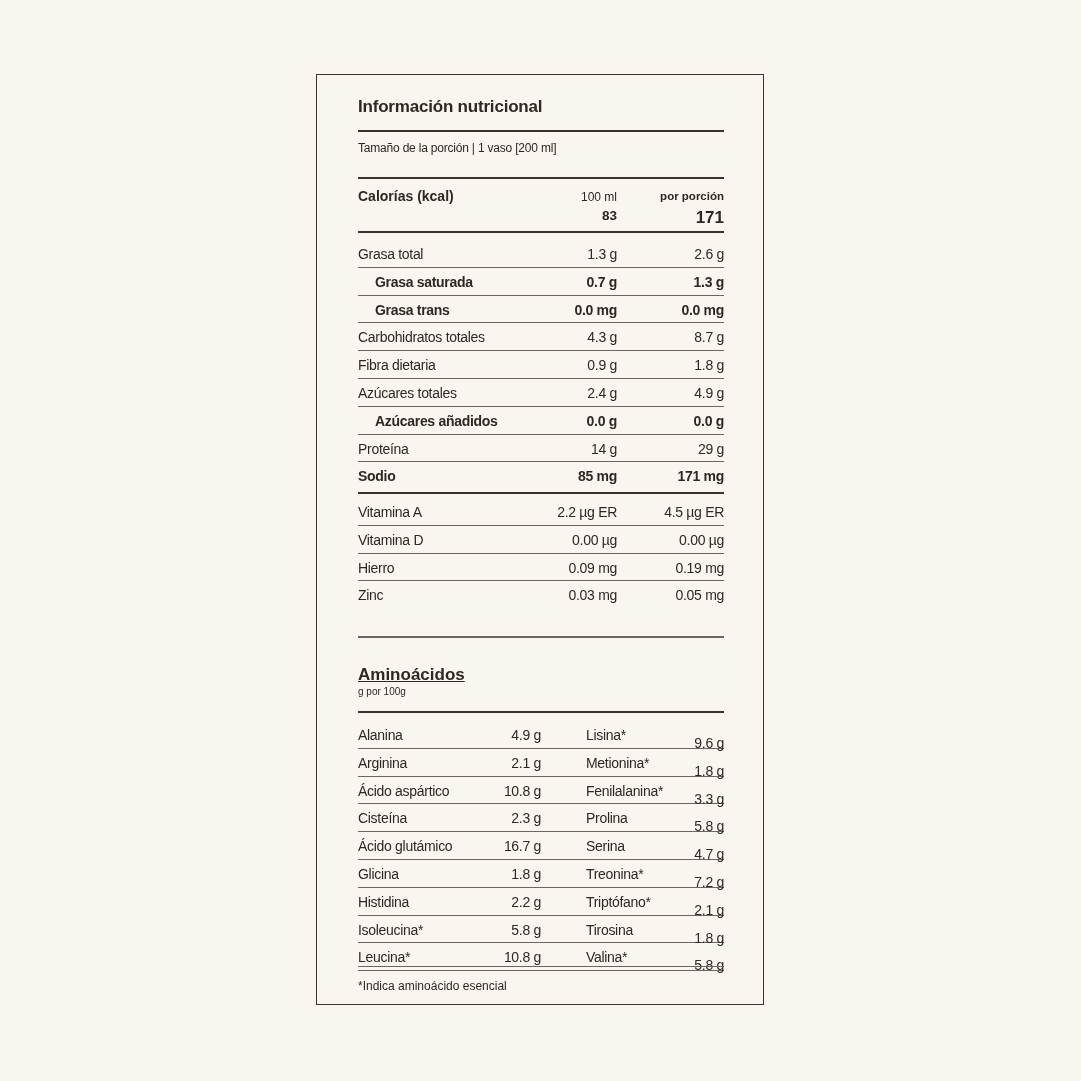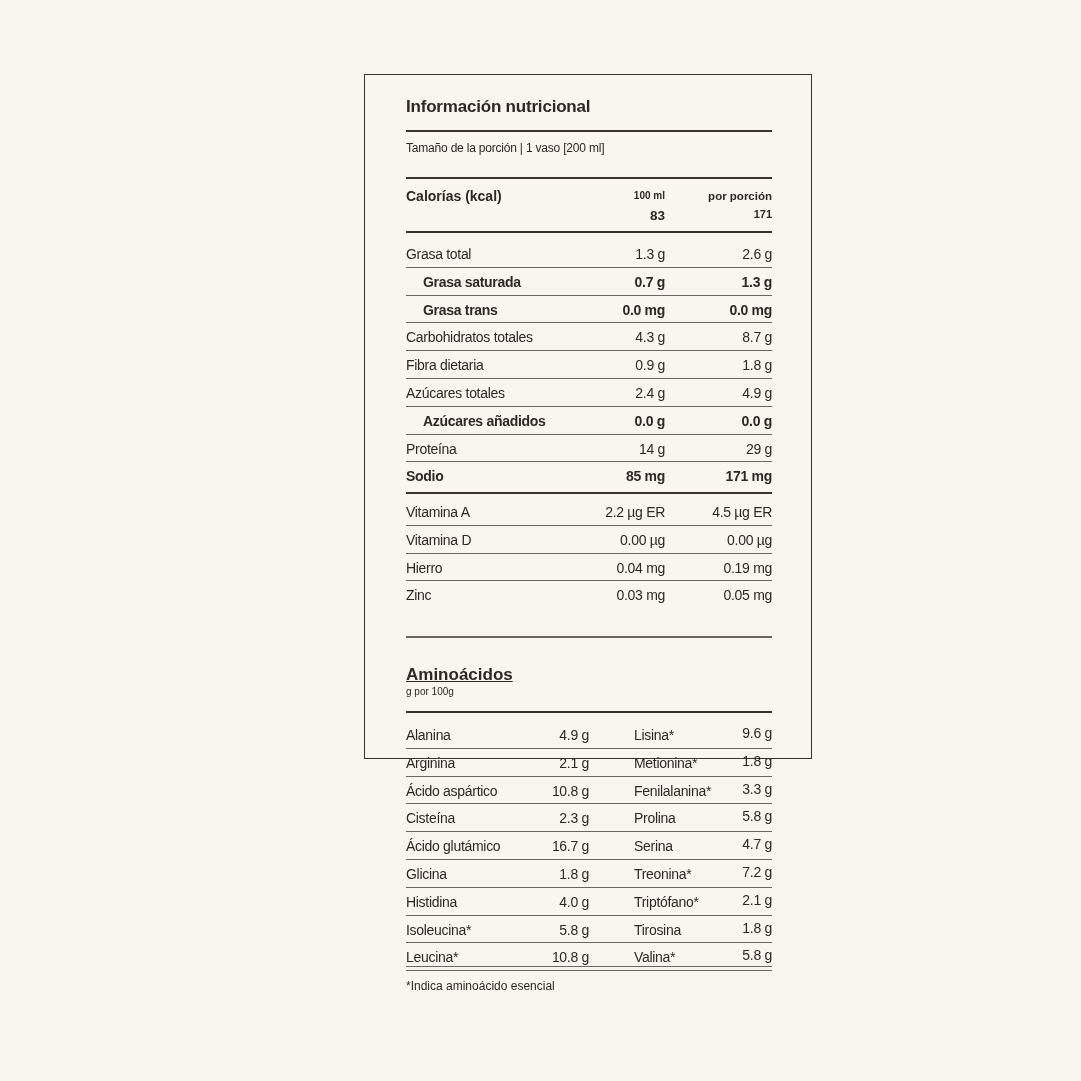--- a/index.html
+++ b/index.html
@@ -2,51 +2,51 @@
 <html><head>
 <meta charset="utf-8">
 <style>
   html, body { margin:0; padding:0; }
   body {
     width:1081px; height:1081px; background:#f9f6f0;
     font-family:"Liberation Sans", sans-serif; color:#2e2723;
     position:relative;
   }
   .panel {
-    position:absolute; left:316px; top:74px; width:448px; height:685px;
-    border:1.5px solid #3a322d; box-sizing:border-box;margin-left:48px;
+    position:absolute; left:316px; top:74px; width:448px; height:931px;
+    border:1.5px solid #3a322d; box-sizing:border-box;
   }
   .inner { position:absolute; left:41px; top:0; width:366px; }
   .title { position:absolute; top:22px; left:0; font-size:17px; font-weight:bold; letter-spacing:-0.2px; }
   .rule-thick { position:absolute; left:0; width:366px; height:2px; background:#3a322d; }
   .serving { position:absolute; top:66px; left:0; font-size:12px; letter-spacing:-0.2px; }
   .cal-label { position:absolute; top:113px; left:0; font-size:14px; font-weight:bold; }
-  .cal-h1 { position:absolute; top:115px; right:107px; font-size:10px; font-weight:bold; text-align:left; }
+  .cal-h1 { position:absolute; top:115px; right:107px; font-size:12px; font-weight:normal; text-align:left; }
   .cal-h2 { position:absolute; top:115px; right:0; font-size:11.5px; font-weight:bold; text-align:right; }
   .cal-v1 { position:absolute; top:133px; right:107px; font-size:13.5px; font-weight:bold; }
-  .cal-v2 { position:absolute; top:133px; right:0; font-size:11px; font-weight:bold; }
+  .cal-v2 { position:absolute; top:133px; right:0; font-size:17px; font-weight:bold; }
   .rows { position:absolute; left:0; width:366px; }
   .row {
     position:relative; height:27.8px; border-bottom:1.2px solid #6e6560; box-sizing:border-box;
     font-size:14px; letter-spacing:-0.3px;
   }
   .row:last-child { border-bottom:none; }
   .row .lbl { position:absolute; left:0; top:6px; }
   .row.indent .lbl { left:17px; }
   .row.bold { font-weight:bold; }
   .row .v1 { position:absolute; right:107px; top:6px; text-align:right; }
   .row .v2 { position:absolute; right:0; top:6px; text-align:left; }
   .sub-title { position:absolute; top:590px; left:0; font-size:17px; font-weight:bold;text-decoration:underline; }
   .sub-note { position:absolute; top:611px; left:0; font-size:10px; }
   .amino { position:absolute; left:0; width:366px; top:646px; }
   .arow { position:relative; height:27.8px; border-bottom:1.2px solid #6e6560; box-sizing:border-box; font-size:14px; letter-spacing:-0.3px; }
   .arow .n1 { position:absolute; left:0; top:6px; }
   .arow .a1 { position:absolute; right:183px; top:6px; }
   .arow .n2 { position:absolute; left:228px; top:6px; }
-  .arow .a2 { position:absolute; right:0; top:4px; }
+  .arow .a2 { position:absolute; right:0; top:14px; }
   .footnote { position:absolute; top:904px; left:0; font-size:12px; }
 </style>
 </head>
 <body>
 
 <div class="panel">
   <div class="inner">
     <div class="title">Información nutricional</div>
     <div class="rule-thick" style="top:55px"></div>
     <div class="serving">Tamaño de la porción | 1 vaso [200 ml]</div>
@@ -113,21 +113,21 @@
           <span class="v1">2.2 µg ER</span>
           <span class="v2">4.5 µg ER</span>
         </div>
         <div class="row">
           <span class="lbl">Vitamina D</span>
           <span class="v1">0.00 µg</span>
           <span class="v2">0.00 µg</span>
         </div>
         <div class="row">
           <span class="lbl">Hierro</span>
-          <span class="v1">0.04 mg</span>
+          <span class="v1">0.09 mg</span>
           <span class="v2">0.19 mg</span>
         </div>
         <div class="row">
           <span class="lbl">Zinc</span>
           <span class="v1">0.03 mg</span>
           <span class="v2">0.05 mg</span>
         </div>
       </div>
     <div class="rule-thick" style="top:561px; height:1.5px; background:#6e6560"></div>
 
@@ -166,21 +166,21 @@
           <span class="a2">4.7 g</span>
         </div>
         <div class="arow">
           <span class="n1">Glicina</span>
           <span class="a1">1.8 g</span>
           <span class="n2">Treonina*</span>
           <span class="a2">7.2 g</span>
         </div>
         <div class="arow">
           <span class="n1">Histidina</span>
-          <span class="a1">4.0 g</span>
+          <span class="a1">2.2 g</span>
           <span class="n2">Triptófano*</span>
           <span class="a2">2.1 g</span>
         </div>
         <div class="arow">
           <span class="n1">Isoleucina*</span>
           <span class="a1">5.8 g</span>
           <span class="n2">Tirosina</span>
           <span class="a2">1.8 g</span>
         </div>
         <div class="arow">

